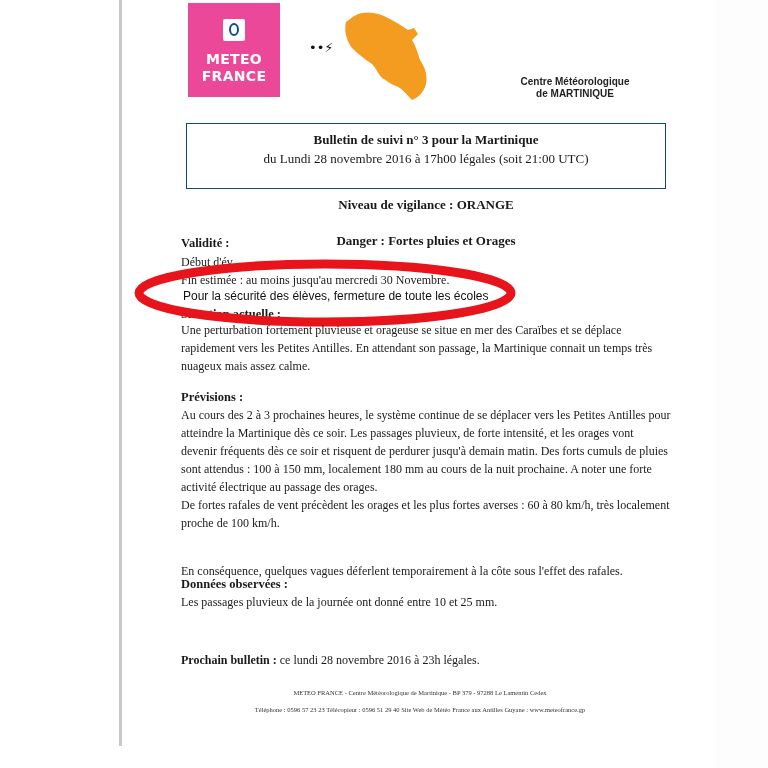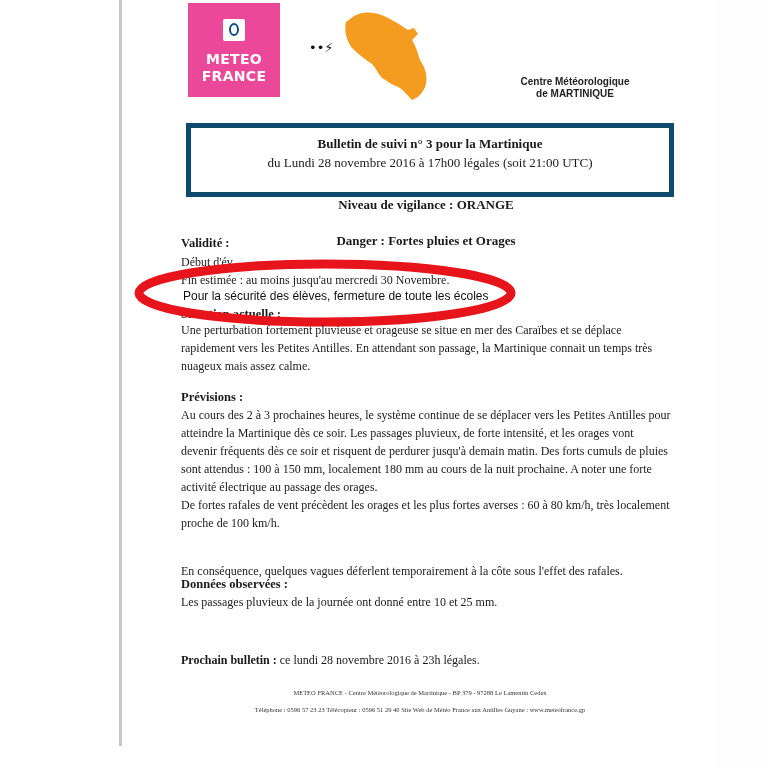--- a/index.html
+++ b/index.html
@@ -11,21 +11,21 @@
   .page-edge { position: absolute; left: 715px; top: 0; width: 53px; height: 768px; background: #fdfdfd; }
   .logo { position: absolute; left: 188px; top: 3px; width: 92px; height: 94px; background: #ec4899; }
   .logo .mark { position: absolute; left: 35px; top: 16px; width: 22px; height: 22px; background: #fff; border-radius: 2px; }
   .logo .mark::after { content: ""; position: absolute; left: 6px; top: 4px; width: 10px; height: 13px; border: 2px solid #0e4d8a; border-radius: 50%; box-sizing: border-box; }
   .logo .t1, .logo .t2 { position: absolute; left: 0; width: 92px; text-align: center; color: #fff; font-family: "DejaVu Sans", sans-serif; font-weight: bold; font-size: 14px; letter-spacing: 0.3px; }
   .logo .t1 { top: 48px; }
   .logo .t2 { top: 65px; text-align: center; }
   .storm { position: absolute; left: 309px; top: 40px; font-size: 13px; font-family: "DejaVu Sans", sans-serif; color: #111; }
   .island { position: absolute; left: 336px; top: 8px; width: 100px; height: 94px; }
   .centre { position: absolute; left: 505px; top: 36px; width: 140px; text-align: center; font-family: Liberation Sans, sans-serif; font-weight: bold; font-size: 10px; line-height: 12px; color: #222; margin-top: 40px; }
-  .box { position: absolute; left: 186px; top: 123px; width: 478px; height: 64px; border: 5px solid #0c4a6e; text-align: center; }
+  .box { position: absolute; left: 186px; top: 123px; width: 478px; height: 64px; border: 1px solid #0c4a6e; text-align: center; }
   .box .l1 { font-weight: bold; font-size: 13px; margin-top: 8px; }
   .box .l2 { font-size: 13px; margin-top: 3px; }
   .box .l3 { font-weight: bold; font-size: 12px; margin-top: 3px; }
   .vig { position: absolute; left: 186px; width: 480px; text-align: center; font-weight: bold; font-size: 13px; }
   .sec-h { position: absolute; left: 181px; font-weight: bold; font-size: 12.5px; }
   .para { position: absolute; left: 181px; width: 490px; font-size: 12px; line-height: 18px; }
   .notice { position: absolute; left: 183px; top: 289px; font-family: "Liberation Sans", sans-serif; font-size: 12px; color: #111; }
   .ellipse { position: absolute; left: 133px; top: 258px; width: 384px; height: 70px; }
   .footer { position: absolute; left: 200px; width: 440px; text-align: center; font-size: 6.5px; color: #333; }
 </style>

